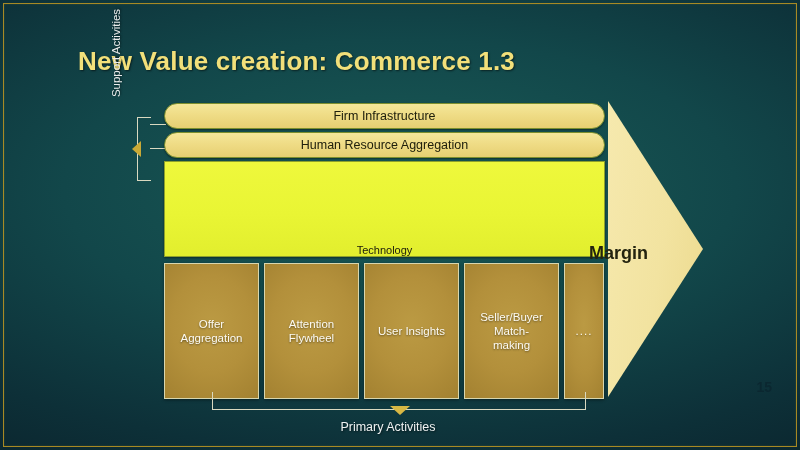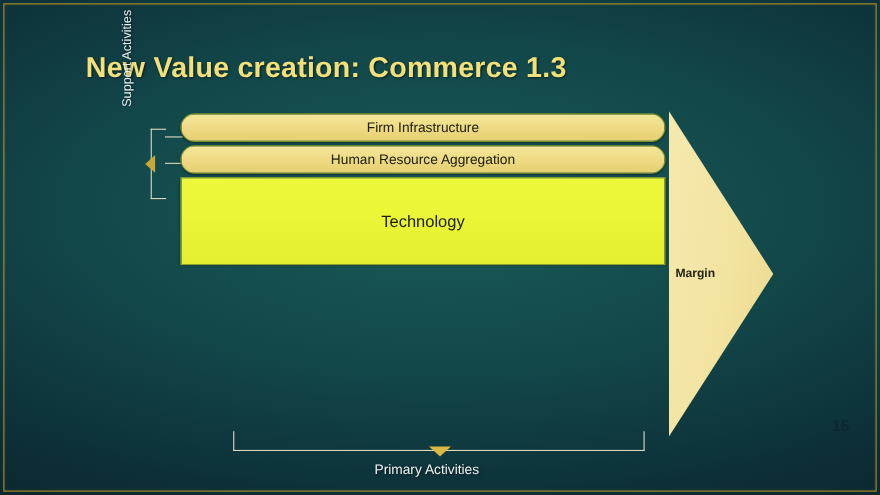--- a/index.html
+++ b/index.html
@@ -114,24 +114,25 @@
     box-shadow: 0 1px 2px rgba(0,0,0,0.45);
   }
   .band.pale {
     background: linear-gradient(180deg, #f4e79a 0%, #efdc86 45%, #e6cf72 100%);
     height: 26px;
     margin-bottom: 3px;
     border-radius: 13px;
   }
   .band.tech {
     background: linear-gradient(180deg, #eef83c 0%, #e9f534 55%, #e2ee2e 100%);
-    height: 80px;
+    height: 96px;
     border: 1px solid #8ea02c;
     margin-bottom: 6px;
-    font-size: 15px;
+    font-size: 11px;
+    align-items: flex-end;
   }
 
   #primary-row {
     display: flex;
     gap: 5px;
     height: 136px;
   }
   .pbox {
     box-sizing: border-box;
     border: 1px solid #d8d6ae;
@@ -162,23 +163,23 @@
   }
   #margin-arrow .tri {
     width: 100%;
     height: 100%;
     background: linear-gradient(100deg, #f6e9ae 0%, #f2e3a0 55%, #ecd98c 100%);
     clip-path: polygon(0% 0%, 0% 100%, 100% 50%);
     filter: drop-shadow(1px 1px 2px rgba(0,0,0,0.45));
   }
   #margin-label {
     position: absolute;
-    left: 614px;
+    left: 589px;
     top: 243px;
-    font-size: 11px;
+    font-size: 18px;
     font-weight: bold;
     color: #23230f;
     white-space: nowrap;
   }
 
   
   #primary-bracket {
     position: absolute;
     left: 212px;
     top: 392px;
@@ -241,20 +242,37 @@
     </div>
 
     <div class="band pale">
       <span>Human Resource Aggregation</span>
     </div>
 
     <div class="band tech">
       <span>Technology</span>
     </div>
 
+    <div id="primary-row">
+      <div class="pbox w-lg">
+        <span class="multiline">Offer<br>Aggregation</span>
+      </div>
+      <div class="pbox w-lg">
+        <span class="multiline">Attention<br>Flywheel</span>
+      </div>
+      <div class="pbox w-lg">
+        <span class="multiline">User Insights</span>
+      </div>
+      <div class="pbox w-lg">
+        <span class="multiline">Seller/Buyer<br>Match-<br>making</span>
+      </div>
+      <div class="pbox w-sm">
+        <span class="multiline dots">....</span>
+      </div>
+    </div>
 
   </div>
 
   <div id="margin-arrow">
     <div class="tri"></div>
   </div>
   <div id="margin-label">Margin</div>
 
   <div id="primary-bracket"></div>
   <div id="primary-bracket-arrow"></div>

